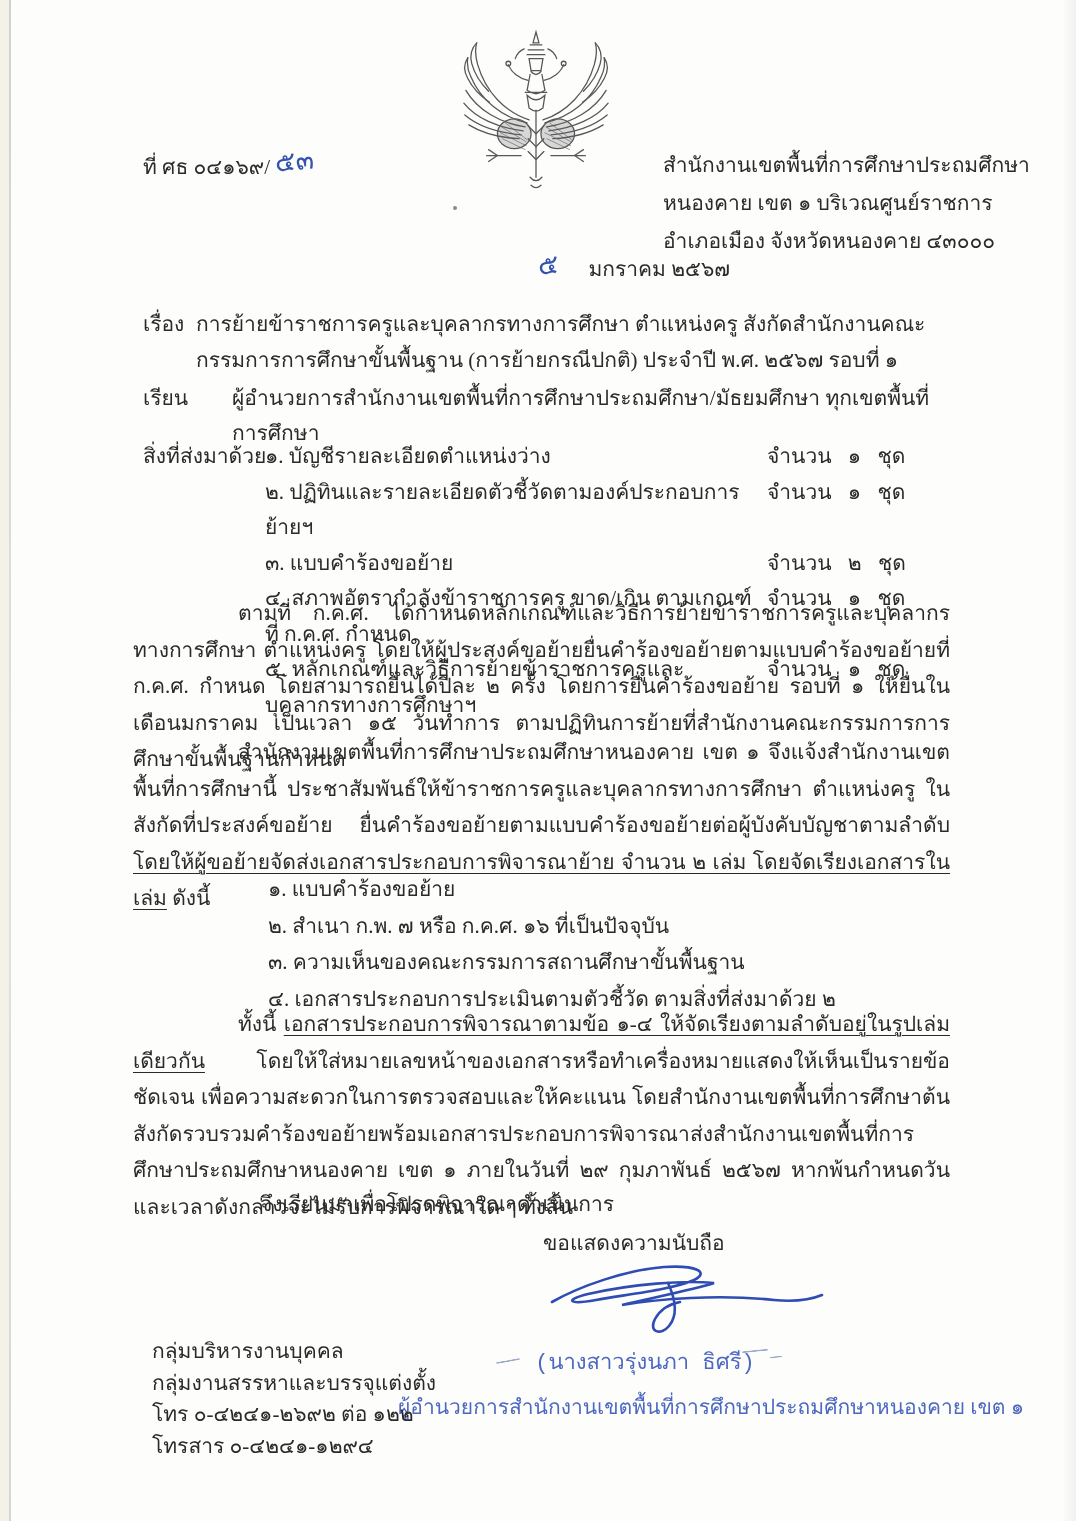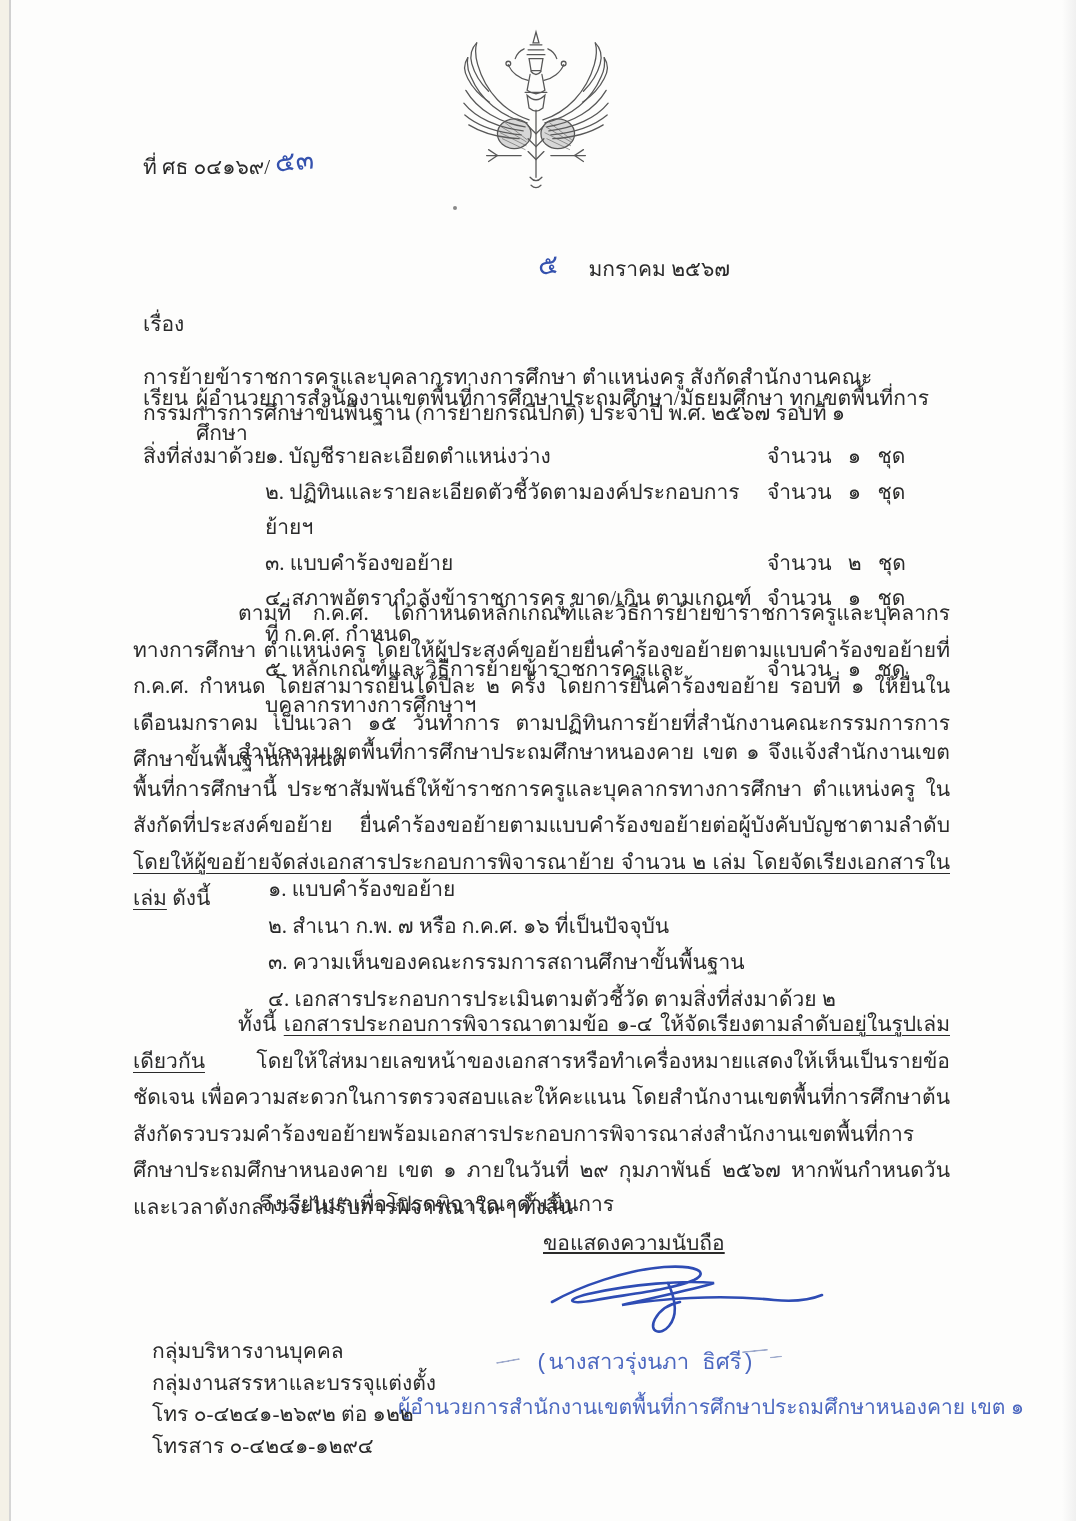--- a/index.html
+++ b/index.html
@@ -28,41 +28,41 @@
   .stamp{color:#4c68c0;}
   .hand{display:inline-block;font-size:27px;transform:rotate(-5deg);line-height:1;}
 
   .doc-number{left:143px;top:150px;}
   .emblem-box{left:452px;top:28px;width:168px;height:176px;}
   .sender{left:663px;top:146px;width:400px;line-height:38px;}
   .date-row{left:538px;top:252px;display:flex;align-items:flex-start;gap:30px;}
 
   .labeled-row{left:143px;display:flex;}
   .row-label{flex:0 0 53px;}
-  .subject-row{top:306px;width:812px;line-height:36px;flex-direction:column;}
+  .subject-row{top:306px;width:812px;line-height:36px;}
   .to-row{top:381px;width:812px;}
 
   .attachments{left:143px;top:423px;width:807px;margin-top:16px;}
   .att-label{position:absolute;left:0;top:0;}
   .att-items{margin-left:122px;}
   .att-row{display:flex;line-height:35.5px;}
   .att-text{flex:1;padding-right:8px;}
   .att-count{flex:0 0 183px;word-spacing:11px;}
 
   .para{left:133px;width:817px;line-height:36.5px;text-align:justify;}
   .para-indent{text-indent:105px;}
   .para1{top:595px;}
   .para2{top:734px;}
   .para3{top:1006px;}
   .u{text-decoration:underline;text-decoration-thickness:1.4px;text-underline-offset:4px;}
 
   .doclist{left:268px;top:871px;line-height:36.5px;}
 
   .closing{left:260px;top:1187px;text-align:right;}
-  .respect{left:543px;top:1226px;text-decoration:underline;}
+  .respect{left:543px;top:1226px;}
   .sig-box{left:538px;top:1256px;width:300px;height:84px;}
   .sig-name{left:505px;top:1346px;width:280px;text-align:center;font-size:22px;font-family:Liberation Mono, monospace;}
   .sig-title{left:398px;top:1390px;width:680px;}
   .pen-dash{position:absolute;border-top:2.5px solid #8e9cc4;opacity:.85;border-radius:2px;}
   .dash-l{left:496px;top:1360px;width:24px;transform:rotate(-10deg);}
   .dash-r{left:742px;top:1350px;width:26px;transform:rotate(-6deg);}
   .dash-r2{left:770px;top:1356px;width:12px;transform:rotate(-6deg);}
 
   .footer{left:152px;top:1336px;line-height:31.5px;}
   .emblem-box svg, .sig-box svg{width:100%;height:100%;display:block;}
@@ -114,34 +114,39 @@
         <path d="M77,98 l8,8 8,-8 M77,111 l8,8 8,-8 M77,124 l8,8 8,-8"></path>
         <path d="M79,150 q6,7 12,0 M80,158 q5,5 10,0"></path>
         <path d="M46,128 H70 M100,128 H124"></path>
         <path d="M46,128 l-9,-6 M46,128 l-11,0 M46,128 l-9,6"></path>
         <path d="M124,128 l9,-6 M124,128 l11,0 M124,128 l9,6"></path>
       </g>
     </svg>
   </div>
   <div class="speck"></div>
 
+  <div class="abs sender">
+    <div>สำนักงานเขตพื้นที่การศึกษาประถมศึกษา</div>
+    <div>หนองคาย เขต ๑ บริเวณศูนย์ราชการ</div>
+    <div>อำเภอเมือง จังหวัดหนองคาย ๔๓๐๐๐</div>
+  </div>
 
   <div class="abs date-row">
     <span class="pen hand">๕</span>
     <span>มกราคม ๒๕๖๗</span>
   </div>
 
   <div class="abs labeled-row subject-row">
     <span class="row-label">เรื่อง</span>
     <span style="flex:1;">การย้ายข้าราชการครูและบุคลากรทางการศึกษา ตำแหน่งครู สังกัดสำนักงานคณะกรรมการการศึกษาขั้นพื้นฐาน (การย้ายกรณีปกติ) ประจำปี พ.ศ. ๒๕๖๗ รอบที่ ๑</span>
   </div>
 
   <div class="abs labeled-row to-row">
     <span class="row-label">เรียน</span>
-    <span style="flex:1;">ผู้อำนวยการสำนักงานเขตพื้นที่การศึกษาประถมศึกษา/มัธยมศึกษา ทุกเขตพื้นที่การศึกษา</span>
+    <span style="flex:1;margin-left:36px;">ผู้อำนวยการสำนักงานเขตพื้นที่การศึกษาประถมศึกษา/มัธยมศึกษา ทุกเขตพื้นที่การศึกษา</span>
   </div>
 
   <div class="abs attachments">
     <span class="att-label">สิ่งที่ส่งมาด้วย</span>
     <div class="att-items">
       <div class="att-row">
         <span class="att-text">๑. บัญชีรายละเอียดตำแหน่งว่าง</span>
         <span class="att-count">จำนวน ๑ ชุด</span>
       </div>
       <div class="att-row">

